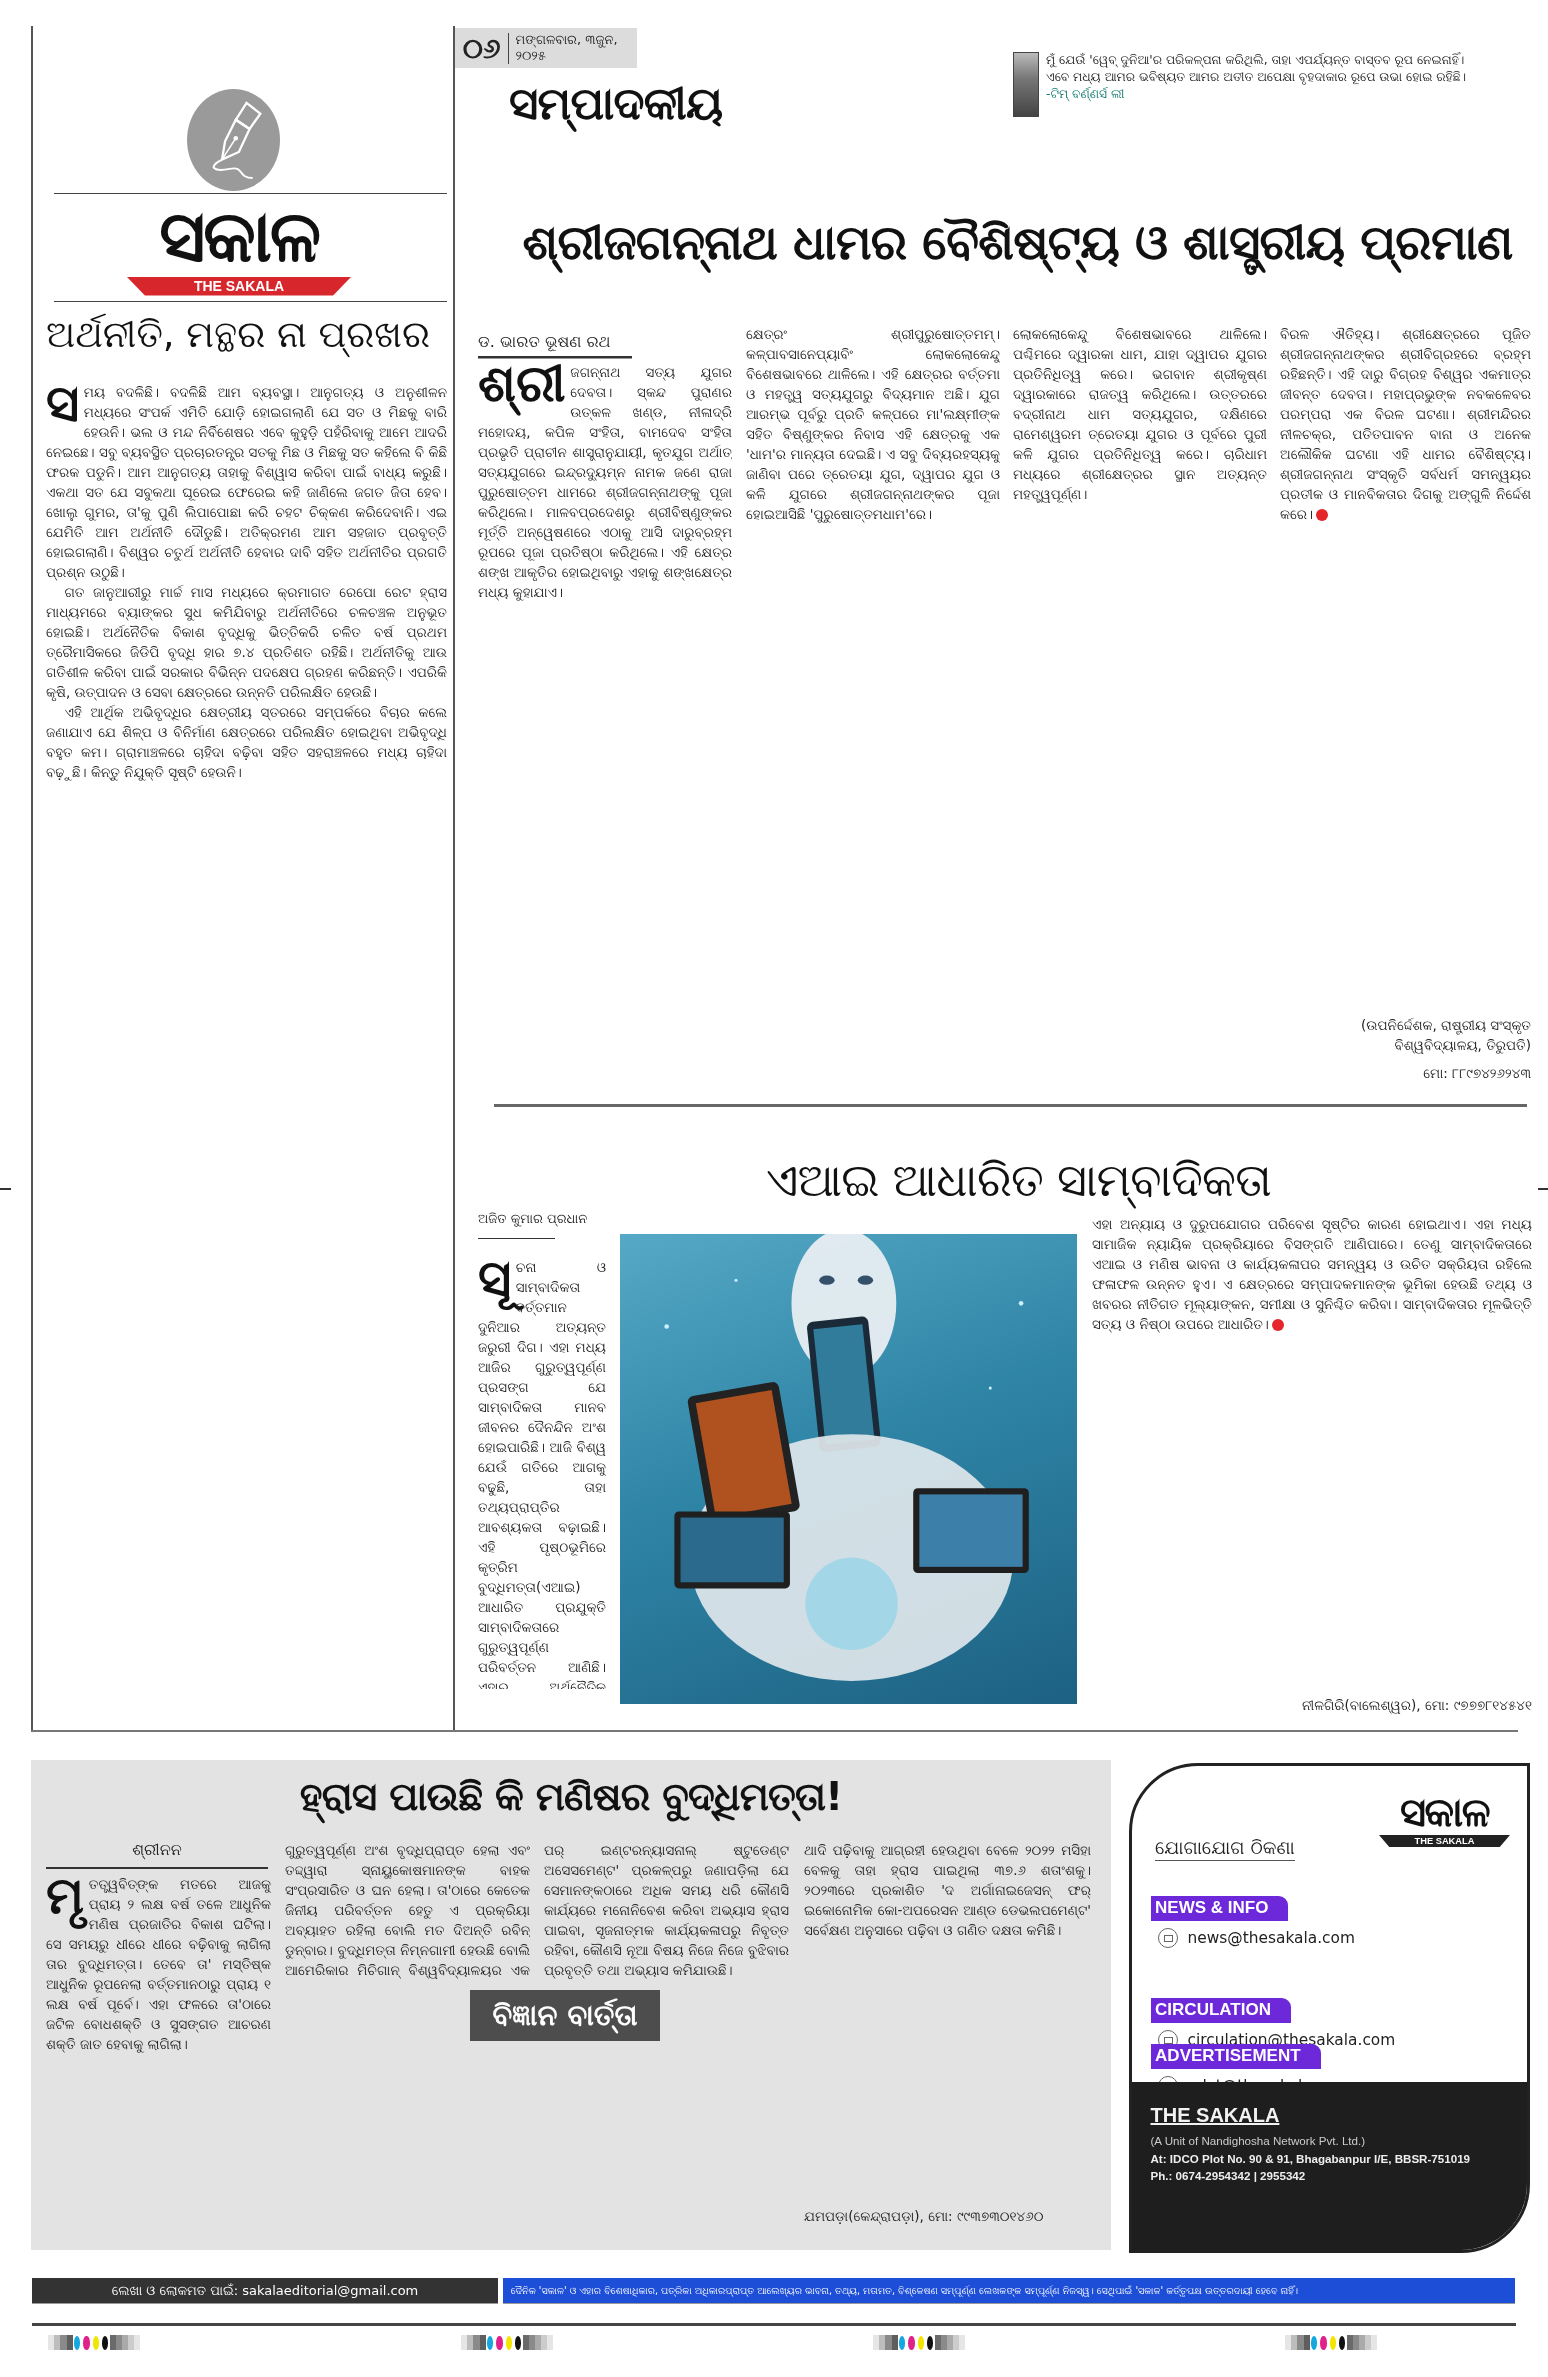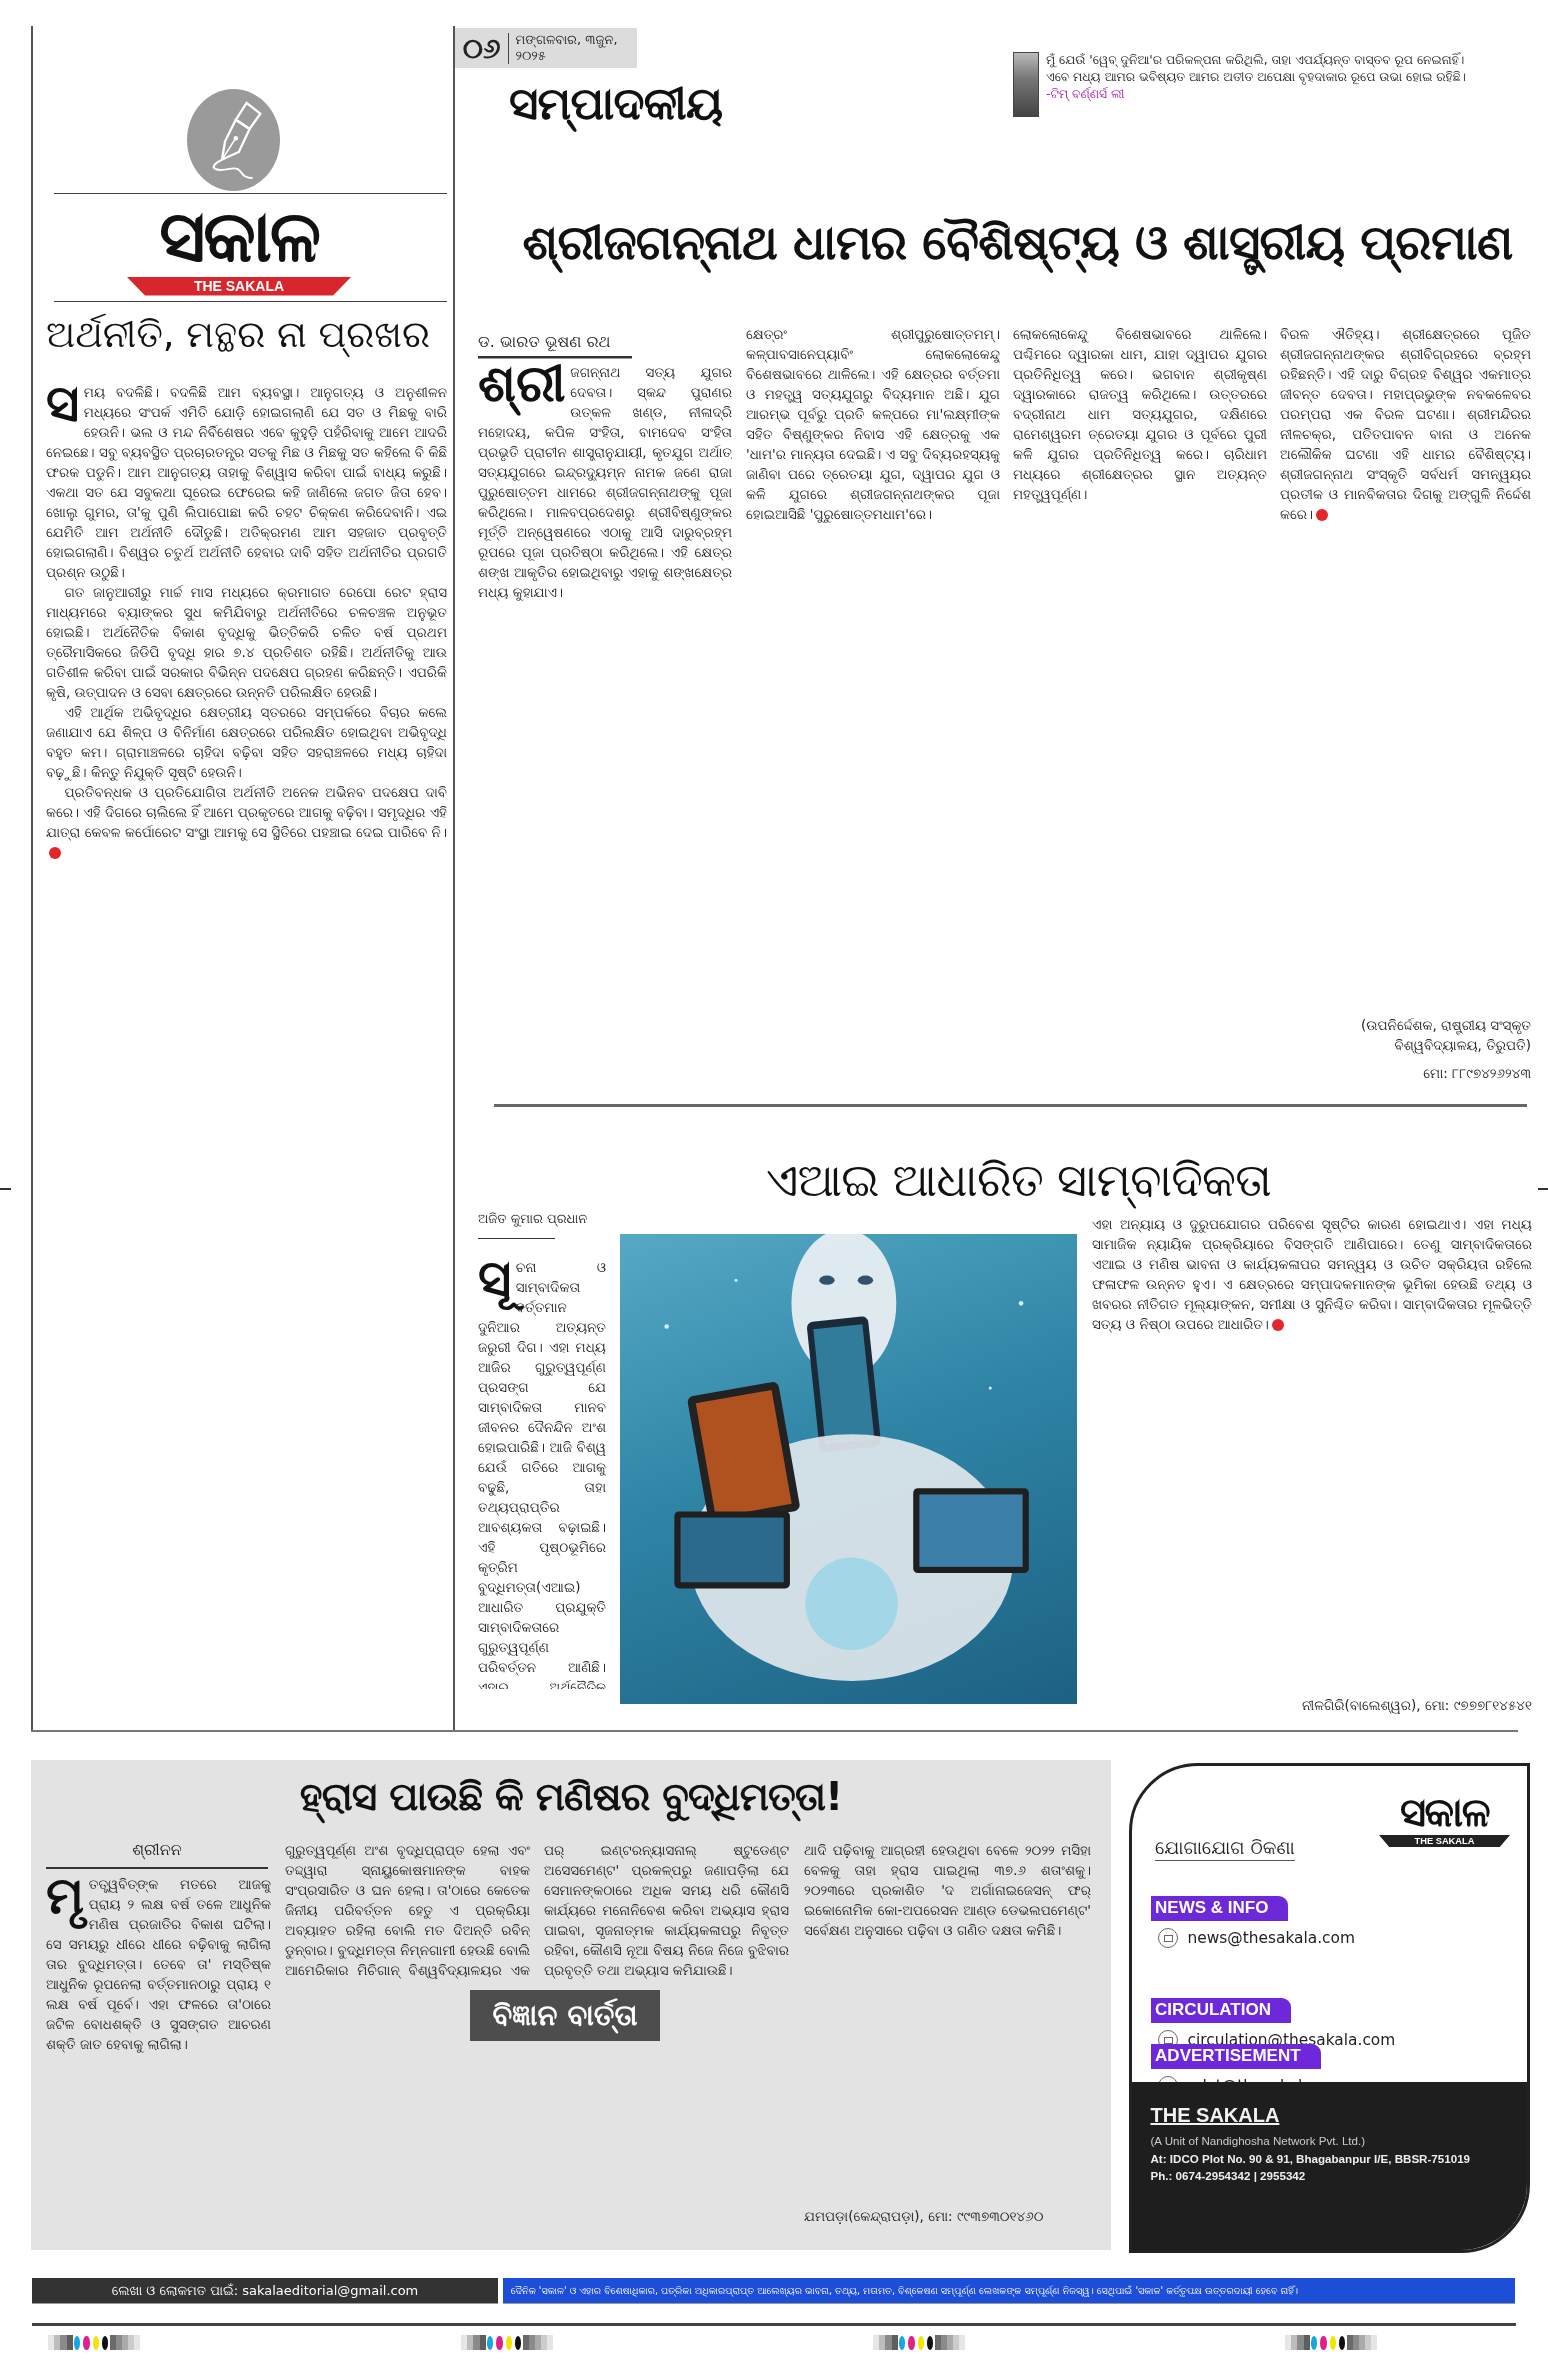--- a/index.html
+++ b/index.html
@@ -10,21 +10,21 @@
   .vline { position: absolute; background: #555; width: 1.5px; }
   .hline { position: absolute; background: #555; height: 1.5px; }
 
   
   .page-no-box { left: 455px; top: 28px; width: 182px; height: 40px; background: #dcdcdc; display: flex; align-items: center; padding-left: 7.7px; }
   .page-no { font-family: "DejaVu Sans", sans-serif; font-weight: bold; font-size: 28px; color: #222; padding-right: 7.7px; border-right: 0.8px solid #444; line-height: 31px; }
   .page-date { font-size: 13px; color: #222; padding-left: 6.2px; }
   .section-title { left: 509px; top: 77px; width: 247px; font-size: 45px; font-weight: bold; color: #111; letter-spacing: -0.8px; }
   .quote-photo { left: 1013px; top: 52px; width: 26px; height: 65px; background: linear-gradient(180deg,#bbb 0%,#777 40%,#444 100%); border: 0.8px solid #444; }
   .quote-text { left: 1046px; top: 52px; width: 501px; font-size: 12.3px; line-height: 17px; color: #222; }
-  .quote-author { color: #a21caf; }
+  .quote-author { color: #0f766e; }
 
   
   .pen-logo { left: 187px; top: 89px; width: 93px; height: 102px; border-radius: 50%; background: #9a9a9a; display: flex; align-items: center; justify-content: center; }
   .pen-logo svg { width: 69px; height: 85px; }
   .masthead { left: 46px; top: 197px; width: 386px; text-align: center; }
   .masthead-od { font-size: 71px; font-weight: bold; color: #111; line-height: 80px; letter-spacing: -2.3px; }
   .masthead-ribbon { margin: 0 auto; width: 224px; height: 18.5px; background: #d8262d; clip-path: polygon(0 0, 100% 0, 92% 100%, 8% 100%); color: #fff; font-family: "Liberation Sans", sans-serif; font-weight: bold; font-size: 14px; line-height: 18.5px; }
   .left-headline { left: 46px; top: 308px; width: 401px; font-size: 37px; color: #111; line-height: 54px; }
   .body-text { font-size: 13.5px; line-height: 20px; color: #222; text-align: justify; }
   .dropcap { float: left; font-size: 51px; line-height: 43px; font-weight: bold; padding-right: 4.6px; color: #111; }
@@ -112,21 +112,20 @@
   <div class="masthead-ribbon">THE SAKALA</div>
 </div>
 <div class="hline" style="left:54px;top:301px;width:393px;height:0.8px;background:#444;"></div>
 
 <div class="abs left-headline">ଅର୍ଥନୀତି, ମନ୍ଥର ନା ପ୍ରଖର</div>
 
 <div class="col body-text" style="left:46px;top:382px;width:401px;height:1311px;">
   <p><span class="dropcap">ସ</span><span>ମୟ ବଦଳିଛି। ବଦଳିଛି ଆମ ବ୍ୟବସ୍ଥା। ଆନୁଗତ୍ୟ ଓ ଅନୁଶୀଳନ ମଧ୍ୟରେ ସଂପର୍କ ଏମିତି ଯୋଡ଼ି ହୋଇଗଲାଣି ଯେ ସତ ଓ ମିଛକୁ ବାରି ହେଉନି। ଭଲ ଓ ମନ୍ଦ ନିର୍ବିଶେଷର ଏବେ କୁହୁଡ଼ି ପହଁରିବାକୁ ଆମେ ଆଦରି ନେଇଛେ। ସବୁ ବ୍ୟବସ୍ଥିତ ପ୍ରଚାରତନ୍ତ୍ର ସତକୁ ମିଛ ଓ ମିଛକୁ ସତ କହିଲେ ବି କିଛି ଫରକ ପଡୁନି। ଆମ ଆନୁଗତ୍ୟ ତାହାକୁ ବିଶ୍ୱାସ କରିବା ପାଇଁ ବାଧ୍ୟ କରୁଛି। ଏକଥା ସତ ଯେ ସବୁକଥା ଘୂରେଇ ଫେରେଇ କହି ଜାଣିଲେ ଜଗତ ଜିତା ହେବ। ଖୋଲୁ ଗୁମର, ତା'କୁ ପୁଣି ଲିପାପୋଛା କରି ଚହଟ ଚିକ୍କଣ କରିଦେବାନି। ଏଇ ଯେମିତି ଆମ ଅର୍ଥନୀତି ଦୌଡୁଛି। ଅତିକ୍ରମଣ ଆମ ସହଜାତ ପ୍ରବୃତ୍ତି ହୋଇଗଲାଣି। ବିଶ୍ୱର ଚତୁର୍ଥ ଅର୍ଥନୀତି ହେବାର ଦାବି ସହିତ ଅର୍ଥନୀତିର ପ୍ରଗତି ପ୍ରଶ୍ନ ଉଠୁଛି।</span></p>
   <p style="text-indent:18.5px;">ଗତ ଜାନୁଆରୀରୁ ମାର୍ଚ୍ଚ ମାସ ମଧ୍ୟରେ କ୍ରମାଗତ ରେପୋ ରେଟ ହ୍ରାସ ମାଧ୍ୟମରେ ବ୍ୟାଙ୍କର ସୁଧ କମିଯିବାରୁ ଅର୍ଥନୀତିରେ ଚଳଚଞ୍ଚଳ ଅନୁଭୂତ ହୋଇଛି। ଅର୍ଥନୈତିକ ବିକାଶ ବୃଦ୍ଧିକୁ ଭିତ୍ତିକରି ଚଳିତ ବର୍ଷ ପ୍ରଥମ ତ୍ରୈମାସିକରେ ଜିଡିପି ବୃଦ୍ଧି ହାର ୭.୪ ପ୍ରତିଶତ ରହିଛି। ଅର୍ଥନୀତିକୁ ଆଉ ଗତିଶୀଳ କରିବା ପାଇଁ ସରକାର ବିଭିନ୍ନ ପଦକ୍ଷେପ ଗ୍ରହଣ କରିଛନ୍ତି। ଏପରିକି କୃଷି, ଉତ୍ପାଦନ ଓ ସେବା କ୍ଷେତ୍ରରେ ଉନ୍ନତି ପରିଲକ୍ଷିତ ହେଉଛି।</p>
   <p style="text-indent:18.5px;">ଏହି ଆର୍ଥିକ ଅଭିବୃଦ୍ଧିର କ୍ଷେତ୍ରୀୟ ସ୍ତରରେ ସମ୍ପର୍କରେ ବିଚାର କଲେ ଜଣାଯାଏ ଯେ ଶିଳ୍ପ ଓ ବିନିର୍ମାଣ କ୍ଷେତ୍ରରେ ପରିଲକ୍ଷିତ ହୋଇଥିବା ଅଭିବୃଦ୍ଧି ବହୁତ କମ। ଗ୍ରାମାଞ୍ଚଳରେ ଚାହିଦା ବଢ଼ିବା ସହିତ ସହରାଞ୍ଚଳରେ ମଧ୍ୟ ଚାହିଦା ବଢ଼ୁଛି। କିନ୍ତୁ ନିଯୁକ୍ତି ସୃଷ୍ଟି ହେଉନି।</p>
-  <p style="text-indent:18.5px;"><span>ପ୍ରତିବନ୍ଧକ ଓ ପ୍ରତିଯୋଗିତା ଅର୍ଥନୀତି ଅନେକ ଅଭିନବ ପଦକ୍ଷେପ ଦାବି କରେ। ଏହି ଦିଗରେ ଚାଲିଲେ ହିଁ ଆମେ ପ୍ରକୃତରେ ଆଗକୁ ବଢ଼ିବା। ସମୃଦ୍ଧିର ଏହି ଯାତ୍ରା କେବଳ କର୍ପୋରେଟ ସଂସ୍ଥା ଆମକୁ ସେ ସ୍ଥିତିରେ ପହଞ୍ଚାଇ ଦେଇ ପାରିବେ ନି।</span><span class="endmark"></span></p>
 </div>
 
 <div class="abs main-headline">ଶ୍ରୀଜଗନ୍ନାଥ ଧାମର ବୈଶିଷ୍ଟ୍ୟ ଓ ଶାସ୍ତ୍ରୀୟ ପ୍ରମାଣ</div>
 <div class="abs" style="left:478px;top:332px;width:154px;">
   <div class="byline">ଡ. ଭାରତ ଭୂଷଣ ରଥ</div>
   <div class="byline-rule"></div>
 </div>
 <div class="col body-text" style="left:478px;top:362px;width:254px;height:709px;">
   <span class="dropcap">ଶ୍ରୀ</span><span>ଜଗନ୍ନାଥ ସତ୍ୟ ଯୁଗର ଦେବତା। ସ୍କନ୍ଦ ପୁରାଣର ଉତ୍କଳ ଖଣ୍ଡ, ନୀଳାଦ୍ରି ମହୋଦୟ, କପିଳ ସଂହିତା, ବାମଦେବ ସଂହିତା ପ୍ରଭୃତି ପ୍ରାଚୀନ ଶାସ୍ତ୍ରାନୁଯାୟୀ, କୃତଯୁଗ ଅର୍ଥାତ୍ ସତ୍ୟଯୁଗରେ ଇନ୍ଦ୍ରଦ୍ୟୁମ୍ନ ନାମକ ଜଣେ ରାଜା ପୁରୁଷୋତ୍ତମ ଧାମରେ ଶ୍ରୀଜଗନ୍ନାଥଙ୍କୁ ପୂଜା କରିଥିଲେ। ମାଳବପ୍ରଦେଶରୁ ଶ୍ରୀବିଷ୍ଣୁଙ୍କର ମୂର୍ତ୍ତି ଅନ୍ୱେଷଣରେ ଏଠାକୁ ଆସି ଦାରୁବ୍ରହ୍ମ ରୂପରେ ପୂଜା ପ୍ରତିଷ୍ଠା କରିଥିଲେ। ଏହି କ୍ଷେତ୍ର ଶଙ୍ଖ ଆକୃତିର ହୋଇଥିବାରୁ ଏହାକୁ ଶଙ୍ଖକ୍ଷେତ୍ର ମଧ୍ୟ କୁହାଯାଏ।</span>
 </div>

